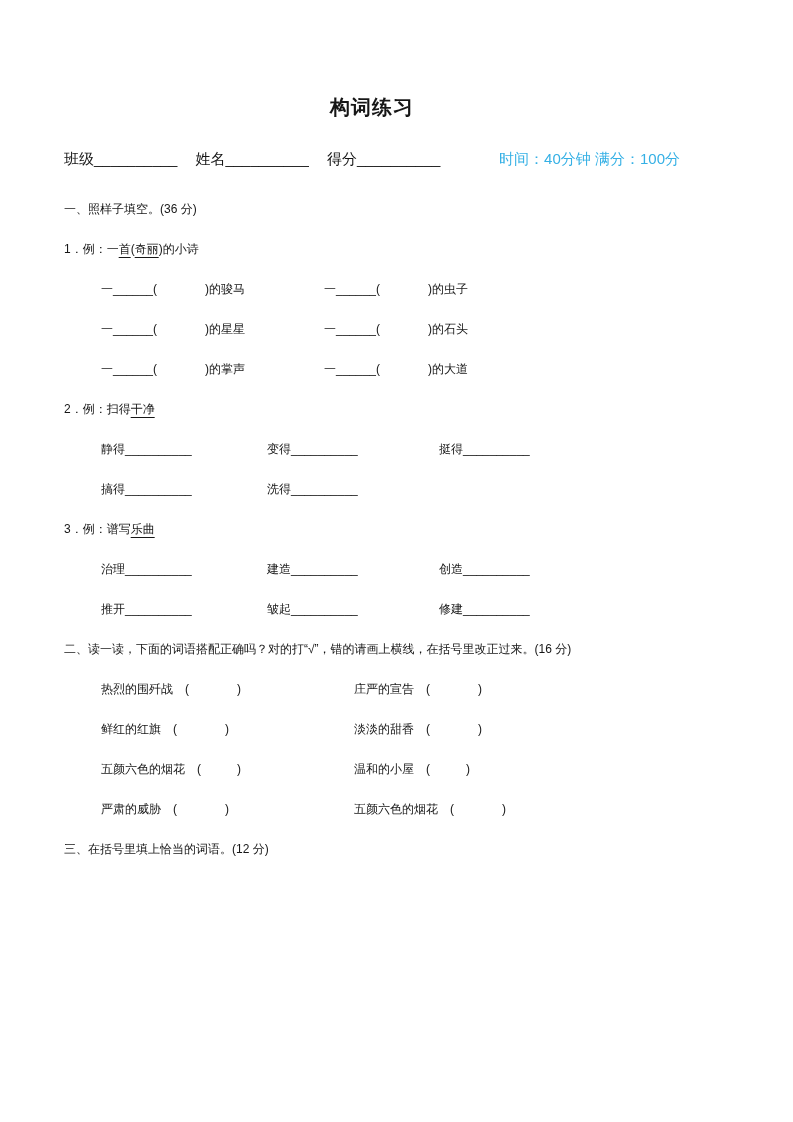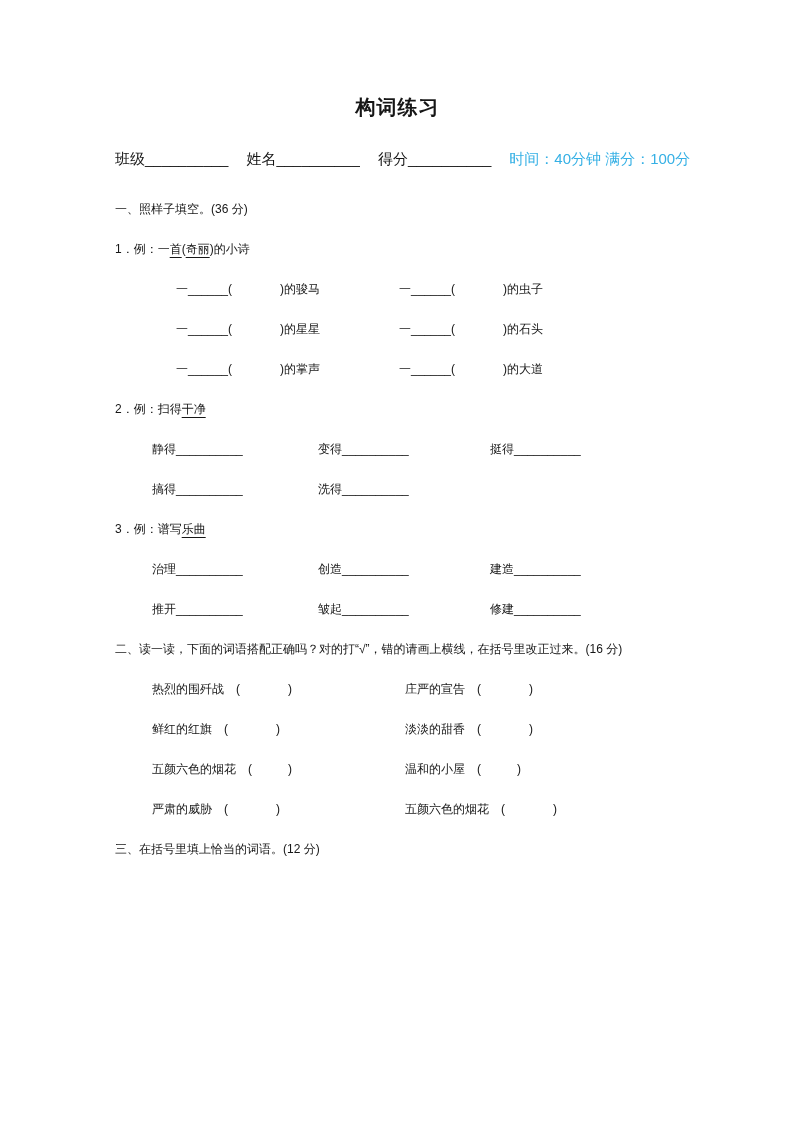--- a/index.html
+++ b/index.html
@@ -3,42 +3,42 @@
 <meta charset="utf-8">
 <style>
   * { margin:0; padding:0; box-sizing:border-box; }
   html, body { background:#ffffff; }
   body {
     width:793px; height:1122px;
     font-family:"Liberation Sans","DejaVu Sans",sans-serif;
     color:#161616;
     overflow:hidden;
   }
-  .page { width:793px; height:1122px; padding:95px 113px 0 115px; }
+  .page { width:793px; height:1122px; padding:95px 113px 0 64px; }
 
   .title {
     font-size:20px; font-weight:700; text-align:center;
     line-height:24px; margin-bottom:30px; letter-spacing:1px;
   }
 
   .header-line {
     display:flex; align-items:flex-start;
     font-size:15px; line-height:20px; margin-bottom:20px;
   }
   .header-line .field { margin-right:18px; white-space:pre; }
   .header-line .info { margin-left:auto; color:var(--accent,#35b0e5); white-space:pre; }
 
   .content { font-size:12px; line-height:40px; }
 
   .hang { padding-left:37px; text-indent:-37px; }
   .indent { padding-left:37px; }
 
   .row { display:flex; }
   .cell { white-space:pre; }
-  .cols2  > .cell:nth-child(1) { width:223px;margin-left:24px; }
+  .cols2  > .cell:nth-child(1) { width:223px; }
   .cols2w > .cell:nth-child(1) { width:253px; }
   .cols3  > .cell:nth-child(1) { width:166px; }
   .cols3  > .cell:nth-child(2) { width:172px; }
   .cols3b > .cell:nth-child(1) { width:203px; }
   .cols3b > .cell:nth-child(2) { width:140px; }
 
   .u { text-decoration:underline; text-underline-offset:4px; }
   .example { white-space:pre; }
 </style>
 </head>
@@ -89,22 +89,22 @@
           <span class="cell">搞得__________</span>
           <span class="cell">洗得__________</span>
         </div>
       </div>
 
       <div class="example"><span>3．例：谱写</span><span class="u">乐曲</span></div>
 
       <div class="indent">
         <div class="row cols3">
           <span class="cell">治理__________</span>
+          <span class="cell">建造__________</span>
           <span class="cell">创造__________</span>
-          <span class="cell">建造__________</span>
         </div>
         <div class="row cols3">
           <span class="cell">推开__________</span>
           <span class="cell">皱起__________</span>
           <span class="cell">修建__________</span>
         </div>
       </div>
     </div>
 
     <div>

